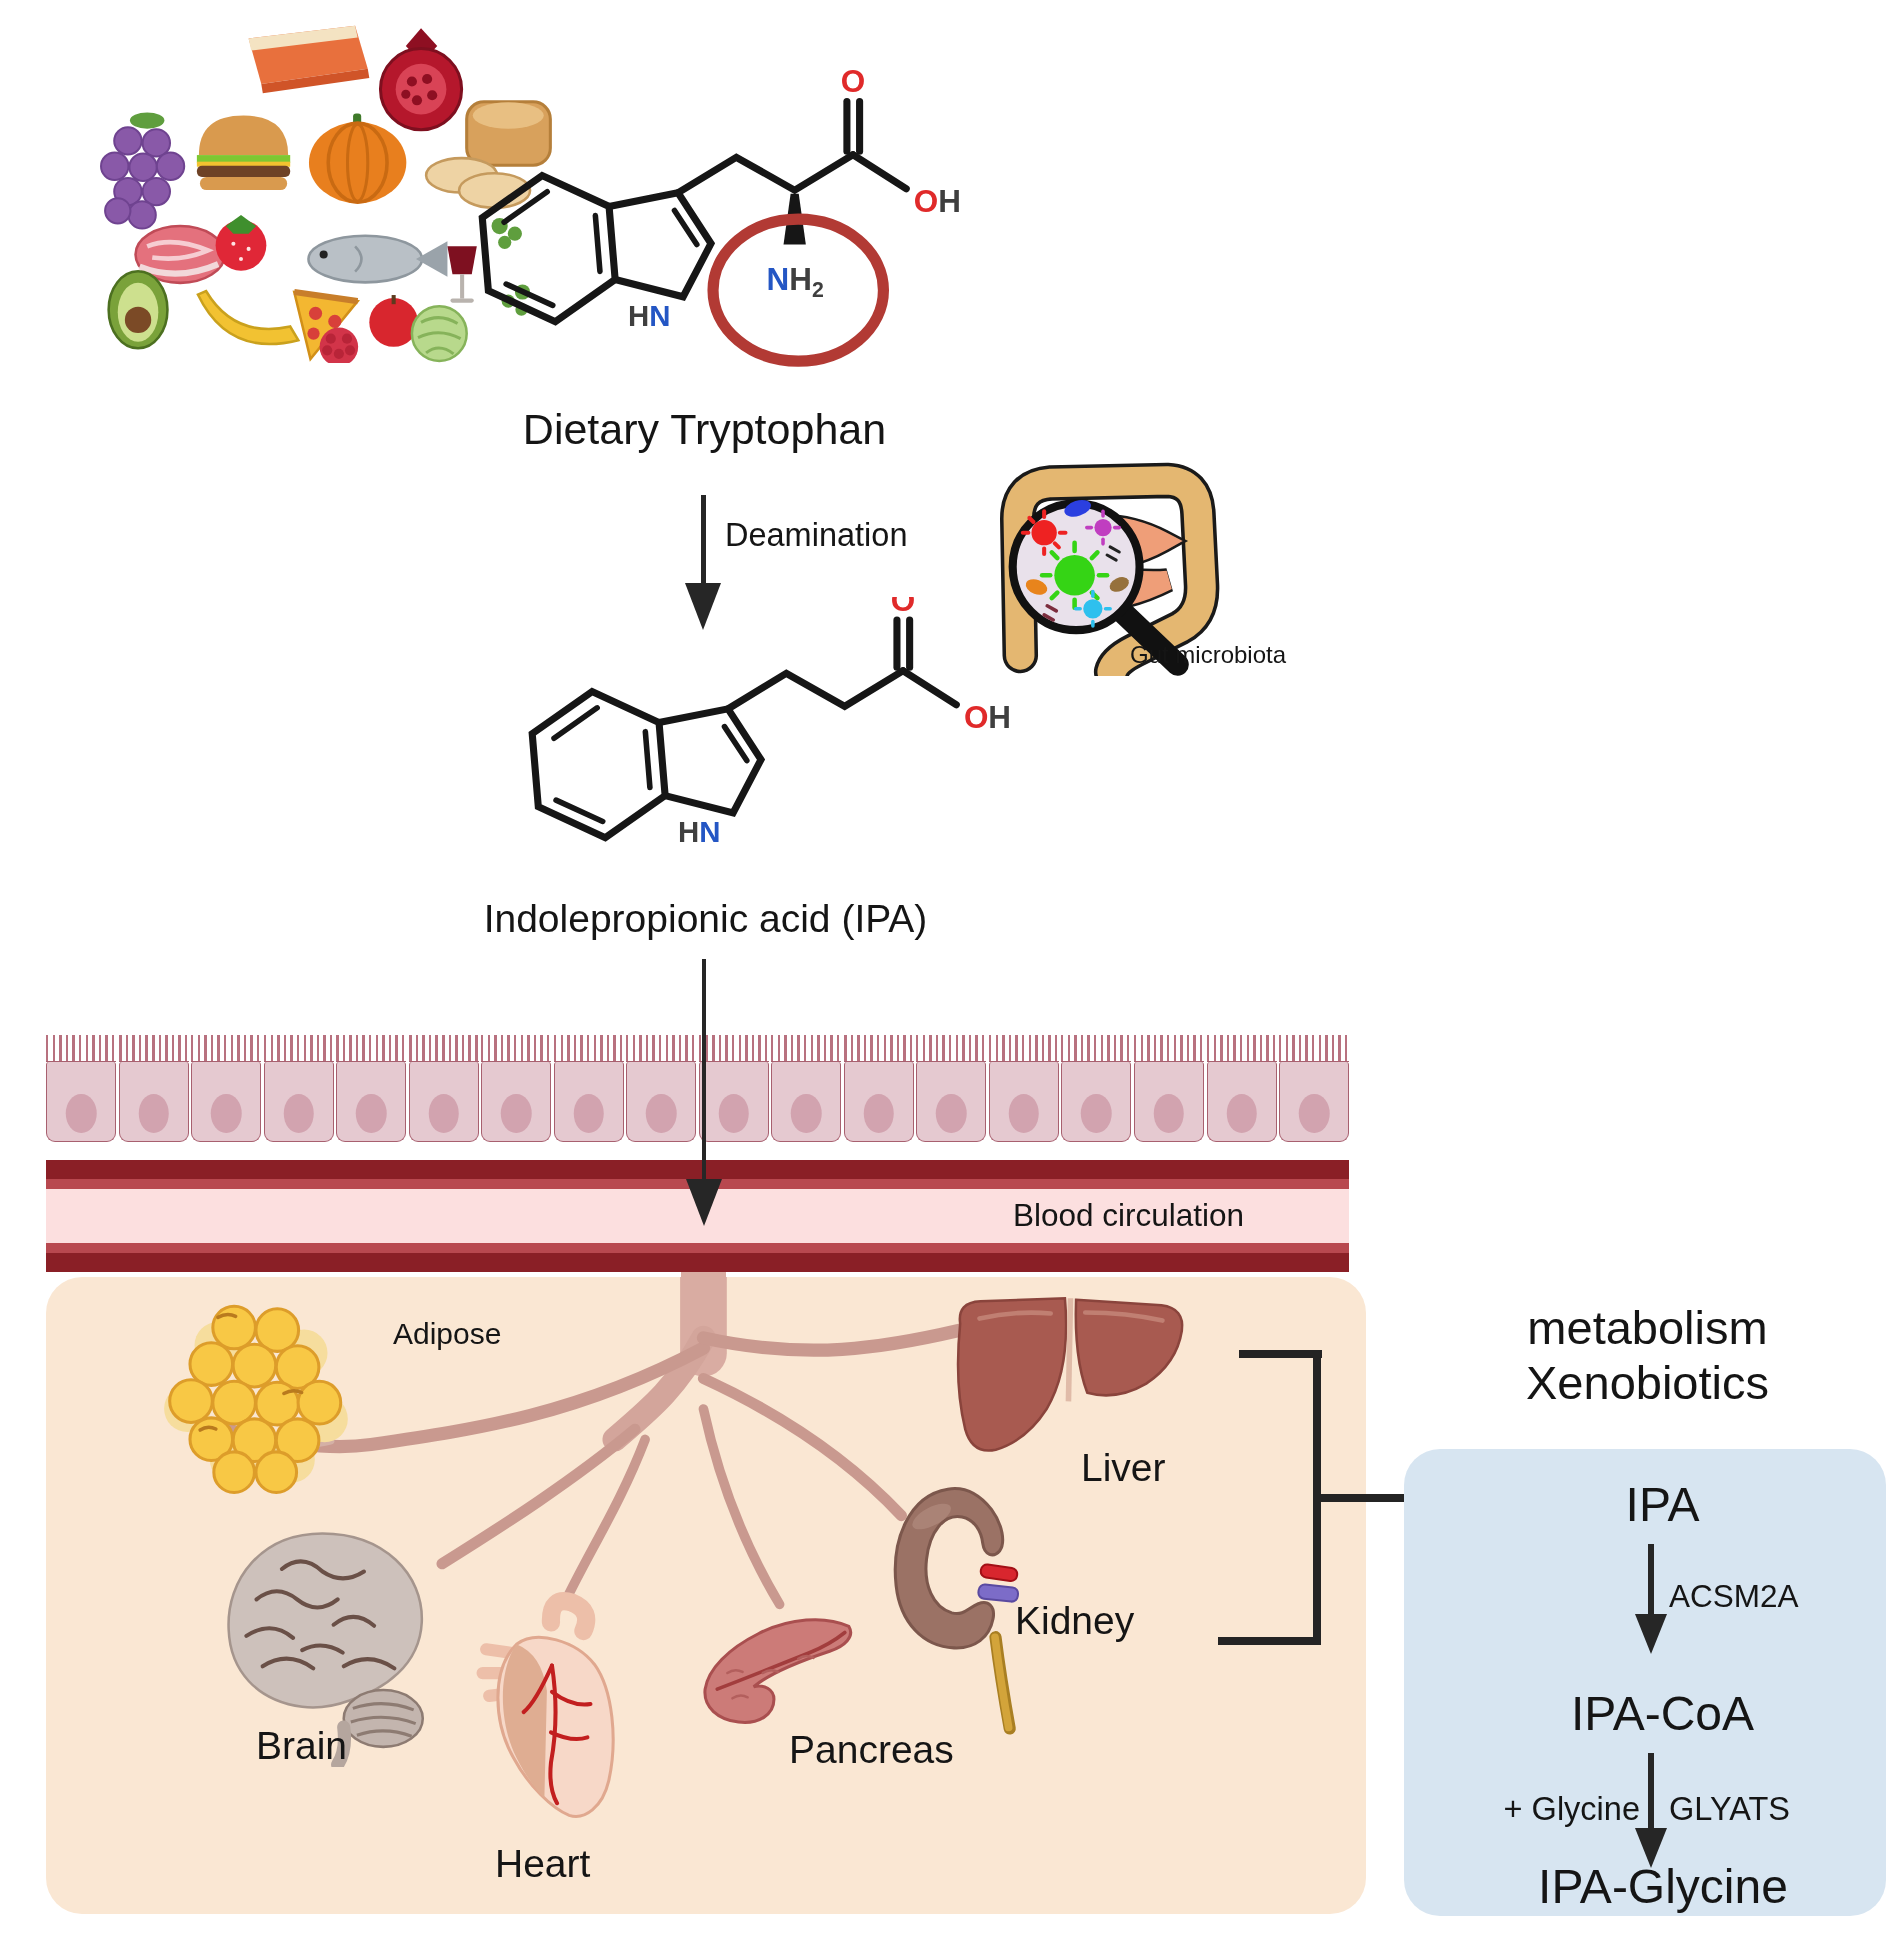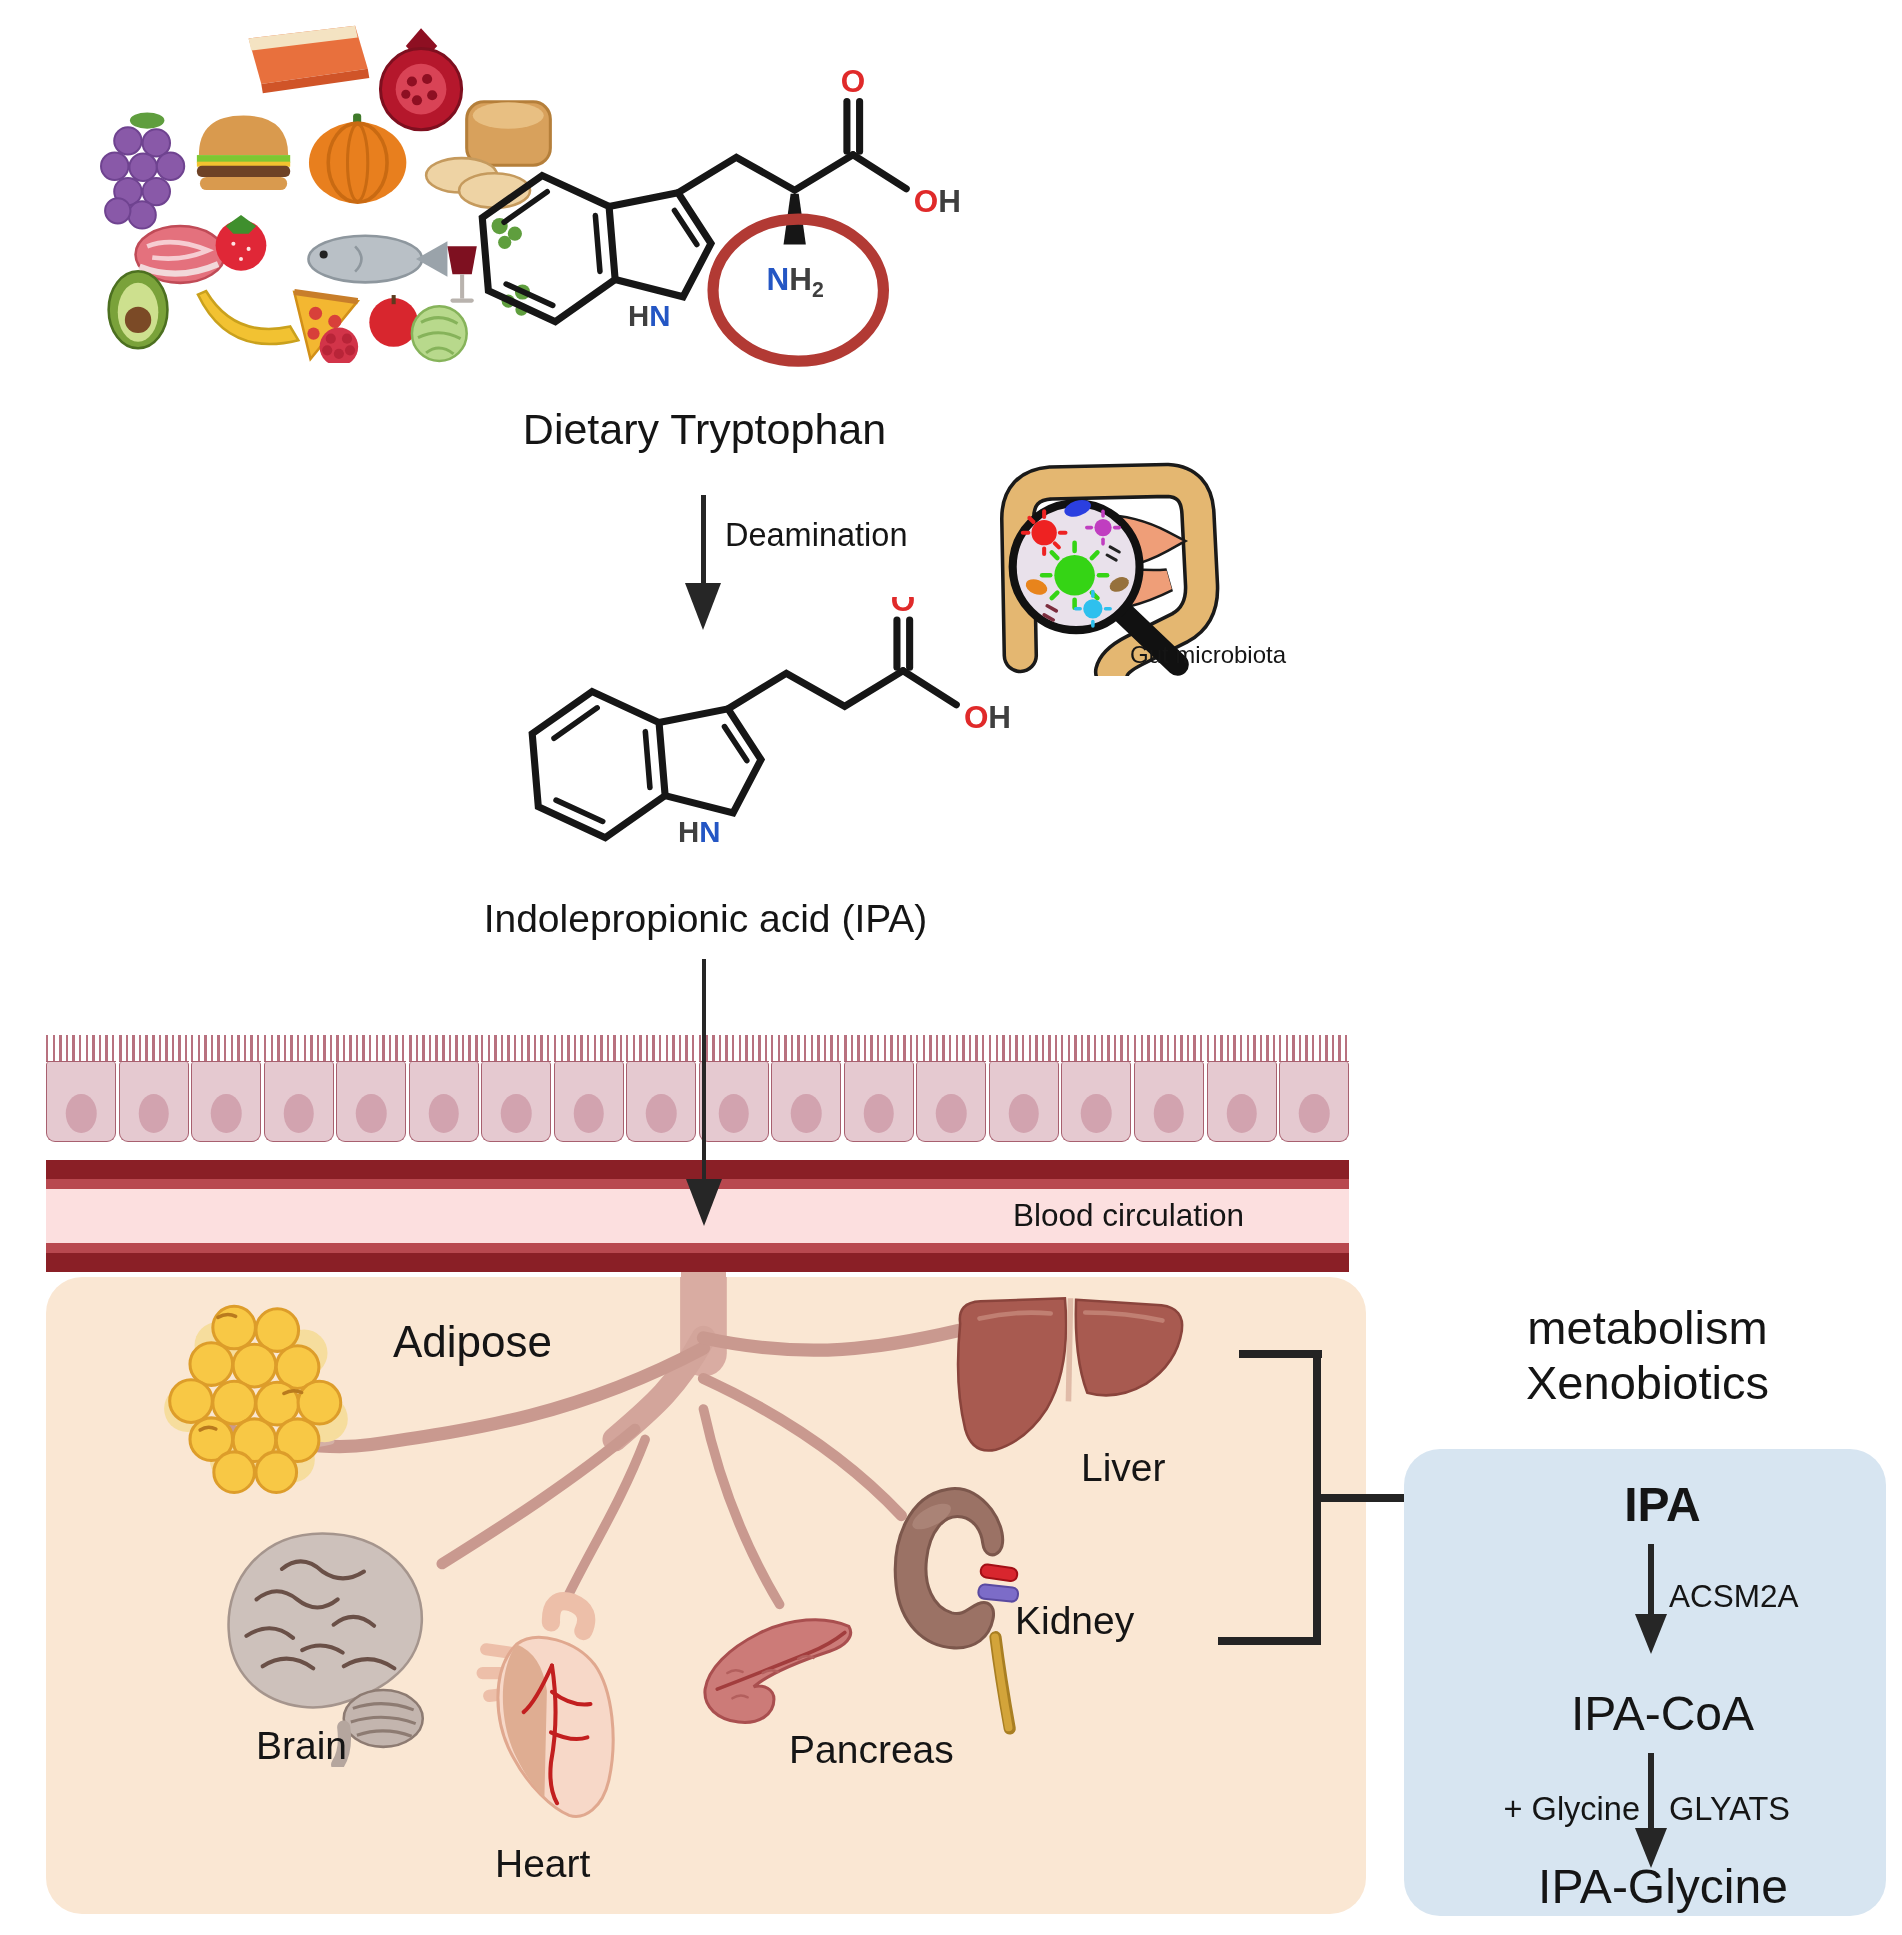--- a/index.html
+++ b/index.html
@@ -437,21 +437,21 @@
         <circle cx="277" cy="292" r="42"></circle>
       <circle cx="152" cy="355" r="40"></circle>
         <circle cx="235" cy="355" r="40"></circle>
     </g>
     <g fill="none" stroke="#b97a1e" stroke-width="7" stroke-linecap="round">
       <path d="M 120 50 Q 138 40 155 48"></path>
         <path d="M 250 200 Q 268 190 285 198"></path>
         <path d="M 85 272 Q 100 262 116 270"></path>
     </g>
   </svg>
-  <div class="abs lbl italic" style="left:393px;top:1317px;font-size:44px;">Adipose</div>
+  <div class="abs lbl italic" style="left:393px;top:1317px;font-size:30px;">Adipose</div>
 
   <svg class="abs" style="left:949px;top:1292px;" width="244" height="168" viewBox="0 0 480 330">
     <path d="M 22 62 Q 16 20 62 18 L 228 12 Q 240 150 192 230 Q 152 292 92 310 Q 46 320 32 270 Q 10 180 22 62 Z" fill="#a85a50" stroke="#8a443c" stroke-width="5"></path>
     <path d="M 250 15 L 418 26 Q 464 32 458 76 Q 448 140 388 180 Q 330 214 272 198 Q 246 130 250 15 Z" fill="#a85a50" stroke="#8a443c" stroke-width="5"></path>
     <path d="M 239 12 L 235 215" stroke="#e0bba8" stroke-width="11" fill="none"></path>
     <path d="M 60 52 Q 130 36 200 42" stroke="#c07f72" stroke-width="9" fill="none" stroke-linecap="round"></path>
     <path d="M 268 40 Q 350 40 420 56" stroke="#c07f72" stroke-width="9" fill="none" stroke-linecap="round"></path>
   </svg>
   <div class="abs lbl italic" style="left:1081px;top:1446px;font-size:39px;">Liver</div>
 
@@ -522,21 +522,21 @@
   <div class="abs" style="left:1317px;top:1494px;width:185px;height:8.1px;background:#242424;"></div>
   <div class="abs head-right" style="left:1499px;top:1476px;"></div>
 
   <div class="abs ctr" style="left:1442px;top:1300px;width:411px;font-size:47px;line-height:1.18;">
     <div>metabolism</div>
     <div>Xenobiotics</div>
   </div>
 
   <div class="abs" style="left:1404px;top:1449px;width:482px;height:467px;background:#d7e5f1;border-radius:36px;"></div>
 
-  <div class="abs lbl ctr" style="left:1561px;top:1477px;width:203px;font-size:48px;font-weight:bold;">IPA</div>
+  <div class="abs lbl ctr" style="left:1561px;top:1477px;width:203px;font-size:48px;">IPA</div>
 
   <div class="abs vline" style="left:1648px;top:1544px;width:6.1px;height:72px;"></div>
   <div class="abs pw-head-down" style="left:1635px;top:1614px;"></div>
   <div class="abs lbl italic" style="left:1669px;top:1578px;font-size:31.5px;">ACSM2A</div>
 
   <div class="abs lbl ctr" style="left:1561px;top:1686px;width:203px;font-size:48px;">IPA-CoA</div>
 
   <div class="abs vline" style="left:1648px;top:1753px;width:6.1px;height:77px;"></div>
   <div class="abs pw-head-down" style="left:1635px;top:1828px;"></div>
   <div class="abs lbl" style="left:1472px;top:1791px;width:168px;font-size:32.5px;text-align:right;">+ Glycine</div>

